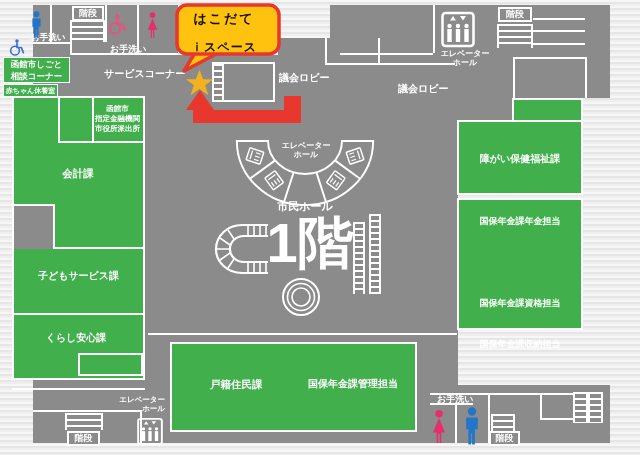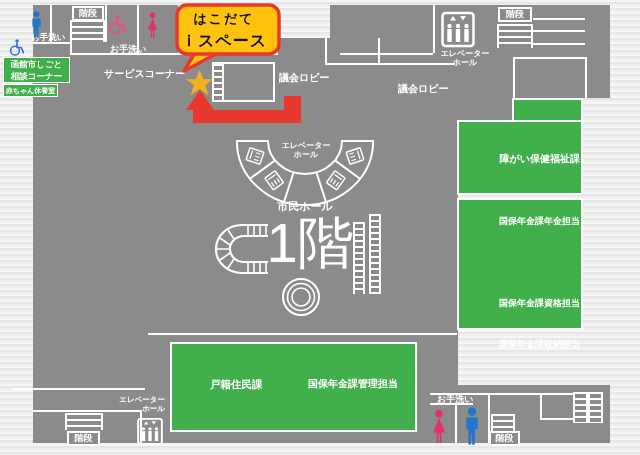--- a/index.html
+++ b/index.html
@@ -11,21 +11,21 @@
   .wl{position:absolute;background:#fff;}
   .hatch{position:absolute;border-left:2px solid #fff;border-right:2px solid #fff;
     background:repeating-linear-gradient(180deg,#fff 0 2px,transparent 2px 6px);box-sizing:border-box;}
   .lbl{position:absolute;color:#fff;font-weight:bold;white-space:nowrap;line-height:1.15;}
   .ctr{text-align:center;}
   .boxlbl{position:absolute;border:2px solid #fff;background:#8b8b8b;color:#fff;font-weight:bold;
     text-align:center;box-sizing:border-box;font-size:9px;line-height:11px;}
   .glbl{position:absolute;background:#41af4b;border:1px solid #fff;color:#fff;font-weight:bold;
     text-align:center;box-sizing:border-box;}
   svg{position:absolute;display:block;}
-  .rlbl{position:absolute;left:1px;width:120px;text-align:right;color:#fff;font-weight:bold;font-size:9px;white-space:nowrap;}
+  .rlbl{position:absolute;left:1px;width:120px;text-align:center;color:#fff;font-weight:bold;font-size:9px;white-space:nowrap;}
 </style>
 </head>
 <body>
 
 <div id="stage">
 
   <div class="gray" style="left:33px;top:5px;width:145px;height:50px"></div>
   <div class="gray" style="left:33px;top:55px;width:425px;height:388px"></div>
   <div class="gray" style="left:330px;top:5px;width:280px;height:93px"></div>
   <div class="gray" style="left:340px;top:98px;width:173px;height:32px"></div>
@@ -101,20 +101,36 @@
   <div class="wl" style="left:378px;top:38px;width:2px;height:27px"></div>
   <div class="wl" style="left:325px;top:63px;width:130px;height:2px"></div>
   <div class="lbl" style="left:104px;top:68px;font-size:10px">サービスコーナー</div>
   <div class="lbl" style="left:279px;top:72px;font-size:10px">議会ロビー</div>
 
   <div class="glbl" style="left:3px;top:57px;width:67px;height:26px;font-size:8.5px;line-height:12px">
     <span>函館市しごと</span><br>
     <span>相談コーナー</span></div>
   <div class="glbl" style="left:3px;top:84px;width:55px;height:13px;font-size:7px;line-height:11px">赤ちゃん休養室</div>
 
+  <div class="room" style="left:12px;top:96px;width:133px;height:284px">
+    <div class="wl" style="left:44px;top:0;width:2px;height:45px"></div>
+    <div class="wl" style="left:78px;top:0;width:2px;height:45px"></div>
+    <div class="wl" style="left:44px;top:43px;width:87px;height:2px"></div>
+    <div class="lbl ctr" style="left:76px;top:6px;width:55px;font-size:7.5px;line-height:10px">
+      <span>函館市</span><br>
+      <span>指定金融機関</span><br>
+      <span>市役所派出所</span></div>
+    <div class="lbl ctr" style="left:14px;top:69px;width:100px;font-size:10.5px">会計課</div>
+    <div class="gray" style="left:0;top:106px;width:41px;height:45px;border-top:2px solid #fff;border-right:2px solid #fff;box-sizing:border-box"></div>
+    <div class="wl" style="left:39px;top:149px;width:92px;height:2px"></div>
+    <div class="lbl ctr" style="left:2px;top:172px;width:125px;font-size:10px">子どもサービス課</div>
+    <div class="wl" style="left:0;top:215px;width:129px;height:2px"></div>
+    <div class="lbl ctr" style="left:2px;top:234px;width:120px;font-size:10px">くらし安心課</div>
+    <div style="position:absolute;left:64px;top:255px;width:65px;height:23px;border:2px solid #fff;box-sizing:border-box"></div>
+  </div>
 
   <div class="room" style="left:512px;top:98px;width:71px;height:26px"></div>
   <div class="room" style="left:457px;top:120px;width:126px;height:75px">
     <div class="rlbl" style="top:30px;font-size:10px">障がい保健福祉課</div>
   </div>
   <div class="room" style="left:457px;top:198px;width:126px;height:132px">
     <div class="rlbl" style="top:15px">国保年金課年金担当</div>
     <div class="rlbl" style="top:138px">国保年金課収納担当</div>
     <div class="rlbl" style="top:97px">国保年金課資格担当</div>
   </div>
@@ -144,21 +160,21 @@
   <div class="lbl ctr" style="left:277px;top:141px;width:58px;font-size:8px">
     <span>エレベーター</span><br>
     <span>ホール</span></div>
   <div class="lbl ctr" style="left:270px;top:200px;width:70px;font-size:11px">市民ホール</div>
 
   <svg style="left:214px;top:223px" width="54" height="52" viewBox="0 0 54 52">
     <path d="M54 2 H28 A26 24 0 0 0 28 50 H54" fill="none" stroke="#fff" stroke-width="2.2"></path>
     <path d="M54 13 H30 A13 12 0 0 0 30 39 H54" fill="none" stroke="#fff" stroke-width="2.2"></path>
     <path d="M34 2 V13 M40 2 V13 M46 2 V13 M52 2 V13 M34 39 V50 M40 39 V50 M46 39 V50 M52 39 V50 M14 7 L20 16 M6 15 L16 22 M2 26 L17 26 M6 37 L16 30 M14 45 L20 36" stroke="#fff" stroke-width="1.6"></path>
     </svg>
-  <div class="lbl ctr" style="left:250px;top:212px;width:120px;font-size:56px;font-weight:400;line-height:62px">1階</div>
+  <div class="lbl ctr" style="left:250px;top:212px;width:120px;font-size:56px;font-weight:700;line-height:62px">1階</div>
   <div class="hatch" style="left:353px;top:222px;width:12px;height:72px"></div>
   <div class="hatch" style="left:369px;top:214px;width:12px;height:80px"></div>
   <svg style="left:281px;top:277px" width="40" height="40" viewBox="0 0 40 40">
     <circle cx="20" cy="20" r="18" fill="none" stroke="#fff" stroke-width="2"></circle>
     <circle cx="20" cy="20" r="13.5" fill="none" stroke="#fff" stroke-width="1.6"></circle>
     <circle cx="20" cy="20" r="9" fill="none" stroke="#fff" stroke-width="1.6"></circle>
     </svg>
 
   <div class="wl" style="left:148px;top:333px;width:309px;height:2px"></div>
   <div class="room" style="left:170px;top:342px;width:247px;height:90px">
@@ -219,16 +235,16 @@
     </svg>
   <svg style="left:184px;top:68px" width="31" height="31" viewBox="0 0 32 32">
     <polygon points="16,2 19.8,11.6 30,11.6 21.8,17.8 25.2,28 16,21.6 6.8,28 10.2,17.8 2,11.6 12.2,11.6" fill="#f5b01e"></polygon>
     </svg>
   <svg style="left:172px;top:2px" width="112" height="75" viewBox="0 0 112 75">
     <path d="M24 49 L12 69 L46 51 Z" fill="#ffc20e" stroke="#e8382d" stroke-width="3.5" stroke-linejoin="round"></path>
     <rect x="5" y="3" width="102" height="49" rx="10" fill="#ffc20e" stroke="#e8382d" stroke-width="3.5"></rect>
   </svg>
   <div class="ctr" style="position:absolute;left:176px;top:10px;width:96px;color:#111;font-weight:700">
     <div style="font-size:13px;letter-spacing:2px">はこだて</div>
-    <div style="font-size:16px;letter-spacing:1px;margin-top:3px">ｉスペース</div>
+    <div style="font-size:12px;letter-spacing:1px;margin-top:11px">ｉスペース</div>
   </div>
 
 </div>
 
 </body></html>

